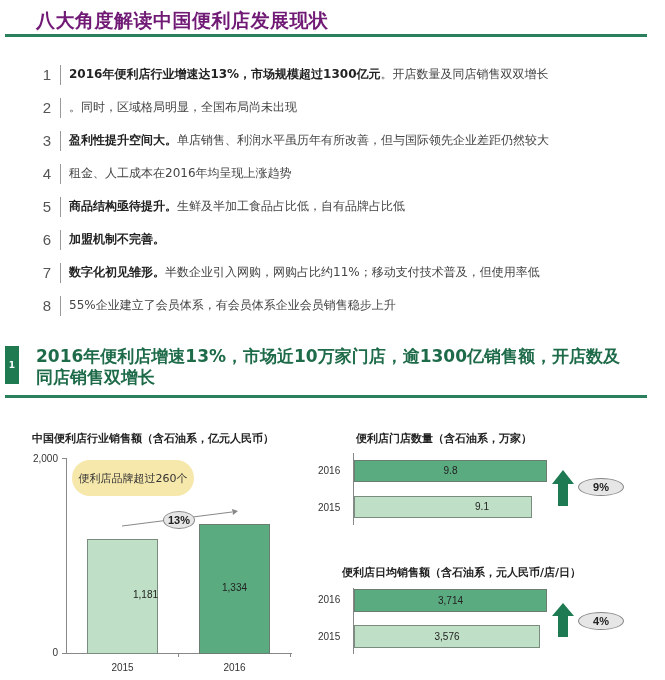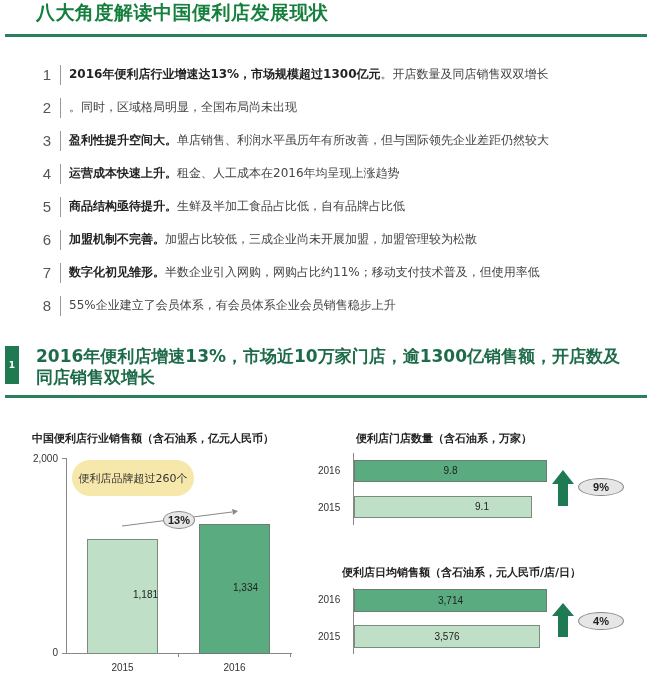--- a/index.html
+++ b/index.html
@@ -2,21 +2,21 @@
 <html><head>
 <meta charset="utf-8">
 <style>
   * { box-sizing: border-box; margin: 0; padding: 0; }
   body {
     width: 665px; height: 680px; background: #ffffff; position: relative; overflow: hidden;
     font-family: "DejaVu Sans", "Liberation Sans", sans-serif; color: #333;
   }
   .abs { position: absolute; }
   .title1 {
-    left: 36px; top: 0; font-size: 19px; font-weight: bold; color: #15803d; letter-spacing: 0.5px;
+    left: 36px; top: 8px; font-size: 19px; font-weight: bold; color: #701a75; letter-spacing: 0.5px;
   }
   .rule { height: 3px; background: #2a7f5c; }
   .list { left: 38px; top: 58px; width: 600px; }
   .list-item {
     height: 33px; display: flex; align-items: center; font-size: 12px; color: #444;
   }
   .num {
     width: 18px; text-align: center; font-size: 15px; color: #555;
     font-family: "Liberation Sans", sans-serif;
   }
@@ -63,34 +63,32 @@
   </div>
   <div class="list-item">
     <span class="num">3</span>
       <span class="sep"></span>
     <span class="bold">盈利性提升空间大。</span>
       <span>单店销售、利润水平虽历年有所改善，但与国际领先企业差距仍然较大</span>
   </div>
   <div class="list-item">
     <span class="num">4</span>
       <span class="sep"></span>
-    <span class="bold">运营成本快速上升。</span>
       <span>租金、人工成本在2016年均呈现上涨趋势</span>
   </div>
   <div class="list-item">
     <span class="num">5</span>
       <span class="sep"></span>
     <span class="bold">商品结构亟待提升。</span>
       <span>生鲜及半加工食品占比低，自有品牌占比低</span>
   </div>
   <div class="list-item">
     <span class="num">6</span>
       <span class="sep"></span>
     <span class="bold">加盟机制不完善。</span>
-      <span>加盟占比较低，三成企业尚未开展加盟，加盟管理较为松散</span>
   </div>
   <div class="list-item">
     <span class="num">7</span>
       <span class="sep"></span>
     <span class="bold">数字化初见雏形。</span>
       <span>半数企业引入网购，网购占比约11%；移动支付技术普及，但使用率低</span>
   </div>
   <div class="list-item">
     <span class="num">8</span>
       <span class="sep"></span>
@@ -117,21 +115,21 @@
 
 <svg class="abs" style="left:120px; top:508px;" width="120" height="22">
   <line x1="2" y1="18" x2="112" y2="4" stroke="#888" stroke-width="1"></line>
   <polygon points="112,1 118,3 113,7" fill="#888"></polygon>
 </svg>
 <div class="abs ellipse" style="left:163px; top:511px; width:32px; height:18px;">13%</div>
 
 <div class="abs bar-light" style="left:87px; top:539px; width:71px; height:115px;"></div>
 <div class="abs bar-val" style="left:87px; top:589px; width:71px;margin-left:23px;">1,181</div>
 <div class="abs bar-dark" style="left:199px; top:524px; width:71px; height:130px;"></div>
-<div class="abs bar-val" style="left:199px; top:582px; width:71px;margin-left:11px;">1,334</div>
+<div class="abs bar-val" style="left:199px; top:582px; width:71px;">1,334</div>
 <div class="abs axis-label" style="left:87px; top:662px; width:71px; text-align:center;">2015</div>
 <div class="abs axis-label" style="left:199px; top:662px; width:71px; text-align:center;">2016</div>
 
 <div class="abs chart-title" style="left:324px; top:431px;margin-left:32px;">便利店门店数量（含石油系，万家）</div>
 <div class="abs" style="left:353px; top:453px; width:1px; height:72px; background:#888;"></div>
 <div class="abs axis-label" style="left:318px; top:465px;">2016</div>
 <div class="abs axis-label" style="left:318px; top:502px;">2015</div>
 <div class="abs bar-dark" style="left:354px; top:460px; width:193px; height:22px;"></div>
 <div class="abs bar-val" style="left:354px; top:465px; width:193px;">9.8</div>
 <div class="abs bar-light" style="left:354px; top:496px; width:178px; height:22px;"></div>

